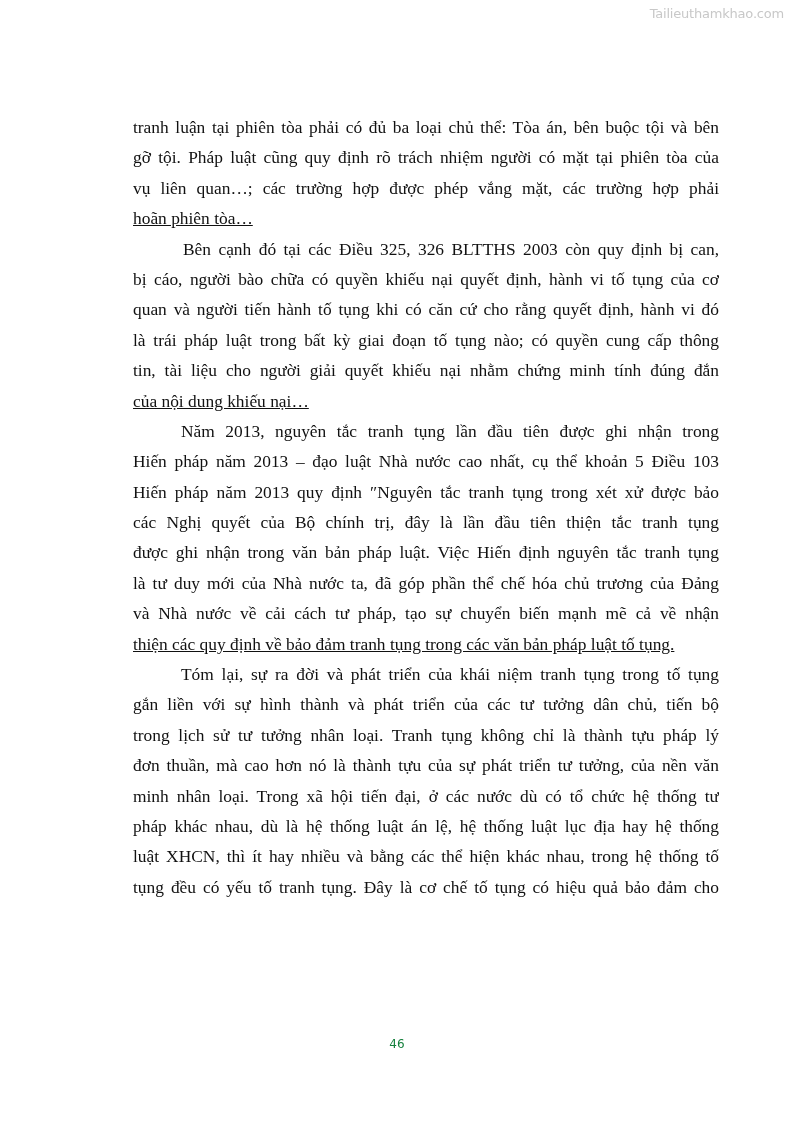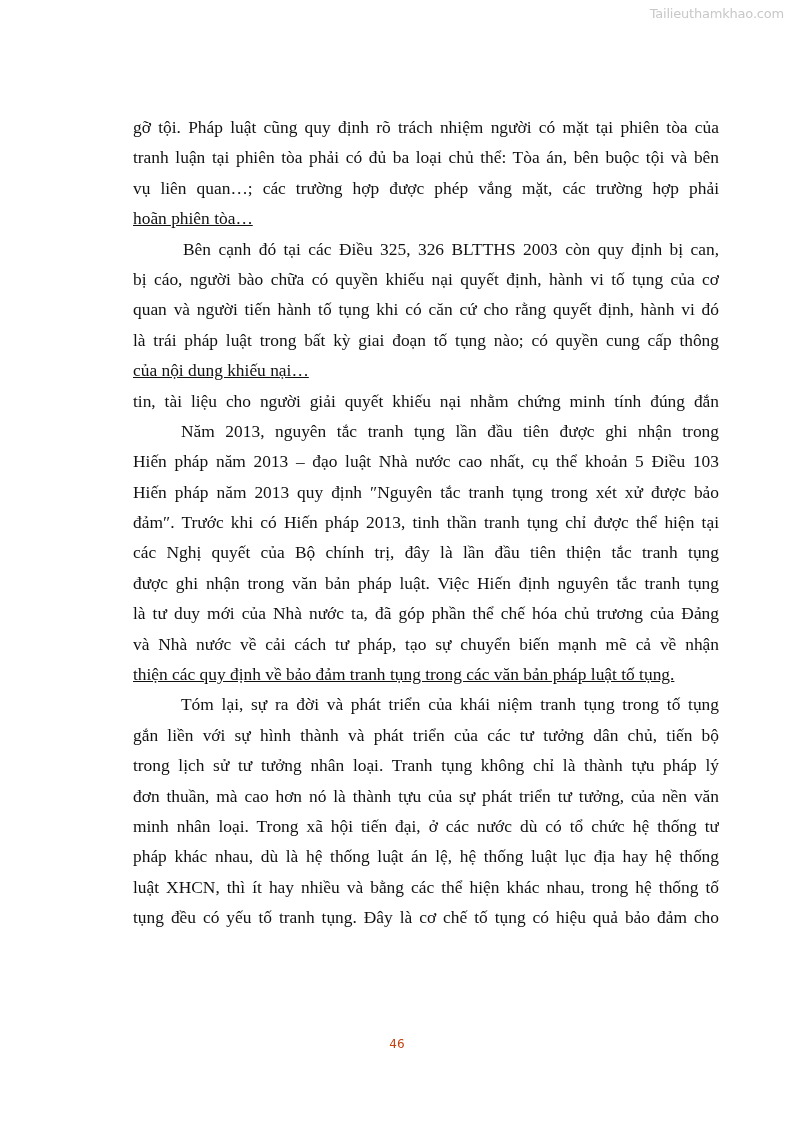--- a/index.html
+++ b/index.html
@@ -16,51 +16,50 @@
   }
   .line {
     height: 30.4px; line-height: 30.4px; white-space: nowrap;
     text-align: justify; text-align-last: justify; display: block; overflow: hidden;
   }
   .line.last { text-align-last: left; text-decoration: underline; }
   .line.indent { padding-left: 48px; }
   .line.indent-space { padding-left: 50px; }
   .page-number {
     position: absolute; top: 1037px; left: 0; width: 794px; text-align: center;
-    font-family: "DejaVu Sans", sans-serif; font-size: 12px; color: #c2410c;
+    font-family: "DejaVu Sans", sans-serif; font-size: 12px; color: #15803d;
   }
 </style>
 </head>
 <body>
 
 <div class="watermark">Tailieuthamkhao.com</div>
 
 <div class="page-body">
 
   <div>
+    <span class="line">tranh luận tại phiên tòa phải có đủ ba loại chủ thể: Tòa án, bên buộc tội và bên</span>
     <span class="line">gỡ tội. Pháp luật cũng quy định rõ trách nhiệm người có mặt tại phiên tòa của</span>
-    <span class="line">tranh luận tại phiên tòa phải có đủ ba loại chủ thể: Tòa án, bên buộc tội và bên</span>
     <span class="line">vụ liên quan…; các trường hợp được phép vắng mặt, các trường hợp phải</span>
     <span class="line last">hoãn phiên tòa…</span>
   </div>
 
   <div>
     <span class="line indent-space">Bên cạnh đó tại các Điều 325, 326 BLTTHS 2003 còn quy định bị can,</span>
     <span class="line">bị cáo, người bào chữa có quyền khiếu nại quyết định, hành vi tố tụng của cơ</span>
     <span class="line">quan và người tiến hành tố tụng khi có căn cứ cho rằng quyết định, hành vi đó</span>
     <span class="line">là trái pháp luật trong bất kỳ giai đoạn tố tụng nào; có quyền cung cấp thông</span>
+    <span class="line">tin, tài liệu cho người giải quyết khiếu nại nhằm chứng minh tính đúng đắn</span>
     <span class="line last">của nội dung khiếu nại…</span>
-    <span class="line">tin, tài liệu cho người giải quyết khiếu nại nhằm chứng minh tính đúng đắn</span>
   </div>
 
   <div>
     <span class="line indent">Năm 2013, nguyên tắc tranh tụng lần đầu tiên được ghi nhận trong</span>
     <span class="line">Hiến pháp năm 2013 – đạo luật Nhà nước cao nhất, cụ thể khoản 5 Điều 103</span>
     <span class="line">Hiến pháp năm 2013 quy định ″Nguyên tắc tranh tụng trong xét xử được bảo</span>
-    <span class="line">đảm″. Trước khi có Hiến pháp 2013, tinh thần tranh tụng chỉ được thể hiện tại</span>
     <span class="line">các Nghị quyết của Bộ chính trị, đây là lần đầu tiên thiện tắc tranh tụng</span>
     <span class="line">được ghi nhận trong văn bản pháp luật. Việc Hiến định nguyên tắc tranh tụng</span>
     <span class="line">là tư duy mới của Nhà nước ta, đã góp phần thể chế hóa chủ trương của Đảng</span>
     <span class="line">và Nhà nước về cải cách tư pháp, tạo sự chuyển biến mạnh mẽ cả về nhận</span>
     <span class="line last">thiện các quy định về bảo đảm tranh tụng trong các văn bản pháp luật tố tụng.</span>
   </div>
 
   <div>
     <span class="line indent">Tóm lại, sự ra đời và phát triển của khái niệm tranh tụng trong tố tụng</span>
     <span class="line">gắn liền với sự hình thành và phát triển của các tư tưởng dân chủ, tiến bộ</span>

